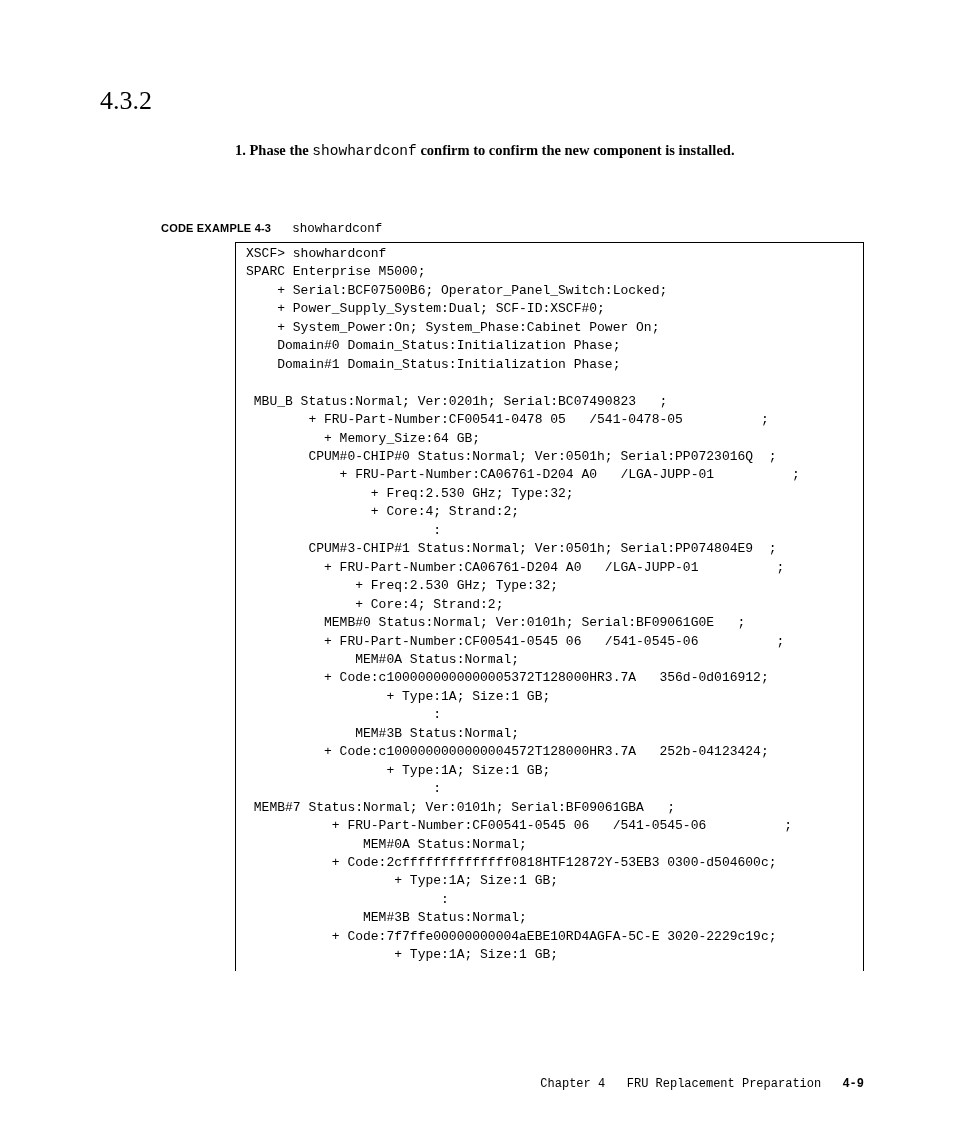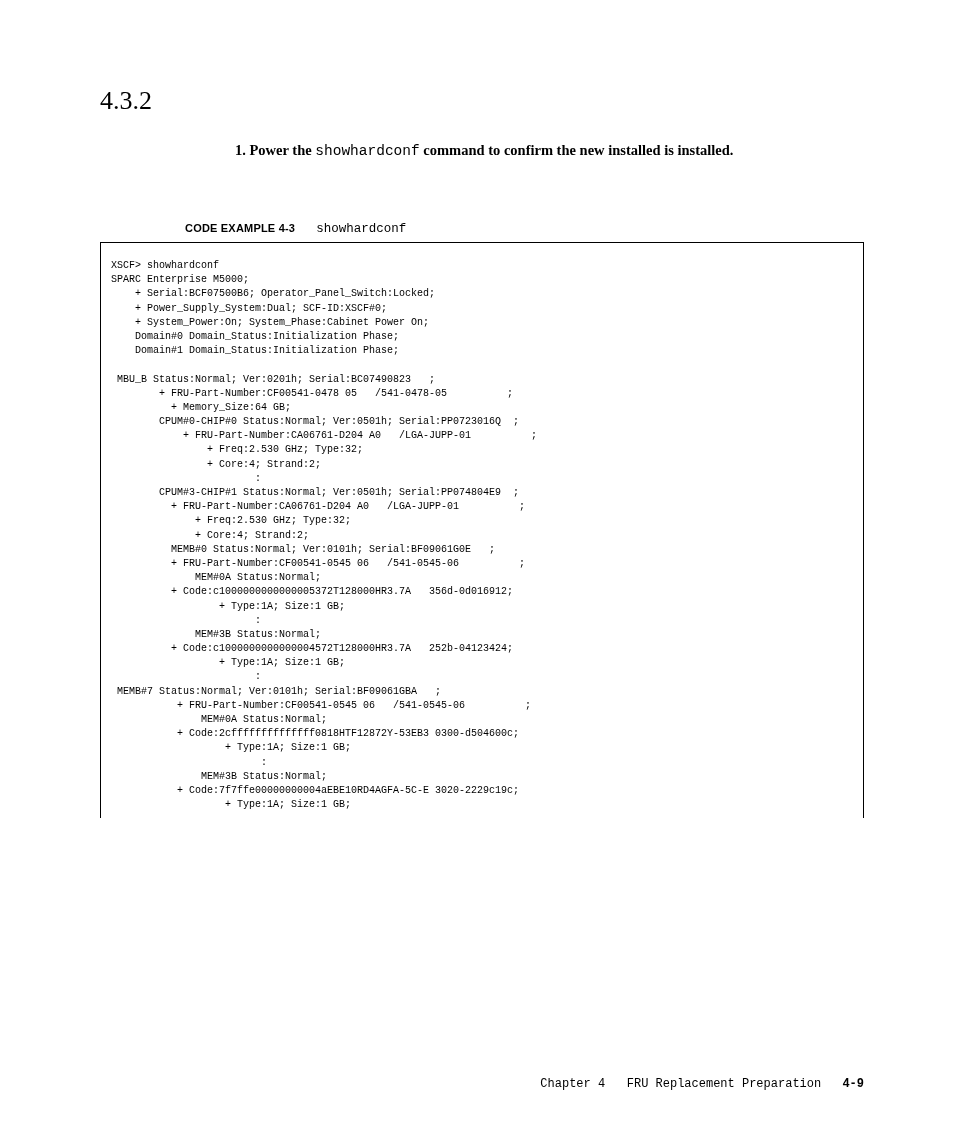--- a/index.html
+++ b/index.html
@@ -39,40 +39,41 @@
   .step-line {
     margin-bottom: 62px;
   }
   .step-num { font-weight: 700; }
   .step-bold { font-weight: 700; }
   .cmd-inline {
     font-family: "Courier New", Courier, monospace;
     font-weight: 400;
   }
   .caption-block {
-    margin-left: 85px;
+    margin-left: 61px;
     font-size: 12.5px;
     margin-bottom: 6px;
   }
   .caption-label {
     font-family: Helvetica, Arial, sans-serif;
     font-weight: 700;
     letter-spacing: 0.2px;
     font-size: 11px;
   }
   .caption-cmd {
     font-family: "Courier New", Courier, monospace;
     margin-left: 18px;
   }
   .codebox {
+    margin-left: 135px;
     border: 1px solid #000;
     border-bottom: none;
-    padding: 16px 10px 6px 10px;
+    padding: 2px 10px 6px 10px;
     font-family: "Courier New", Courier, monospace;
-    font-size: 10px;
+    font-size: 13px;
     line-height: 1.42;
     white-space: pre;
     overflow: hidden;
   }
   .footer {
     position: absolute;
     bottom: 54px;
     right: 90px;
     font-family: Liberation Mono, monospace;
     font-size: 12px;
@@ -84,21 +85,21 @@
 
 <div class="page">
 
   <div class="section-heading">
     <div class="section-number">4.3.2</div>
   </div>
 
   <div class="step-block">
     <div class="step-line">
       <span class="step-num">1.</span>
-      <span class="step-bold">Power the </span><span class="cmd-inline">showhardconf</span><span class="step-bold"> command to confirm the new installed is installed.</span>
+      <span class="step-bold">Phase the </span><span class="cmd-inline">showhardconf</span><span class="step-bold"> confirm to confirm the new component is installed.</span>
     </div>
   </div>
 
   <div class="caption-block">
     <span class="caption-label">CODE EXAMPLE 4-3</span>
     <span class="caption-cmd">showhardconf</span>
   </div>
 
   <div class="codebox">XSCF&gt; showhardconf
 SPARC Enterprise M5000;

